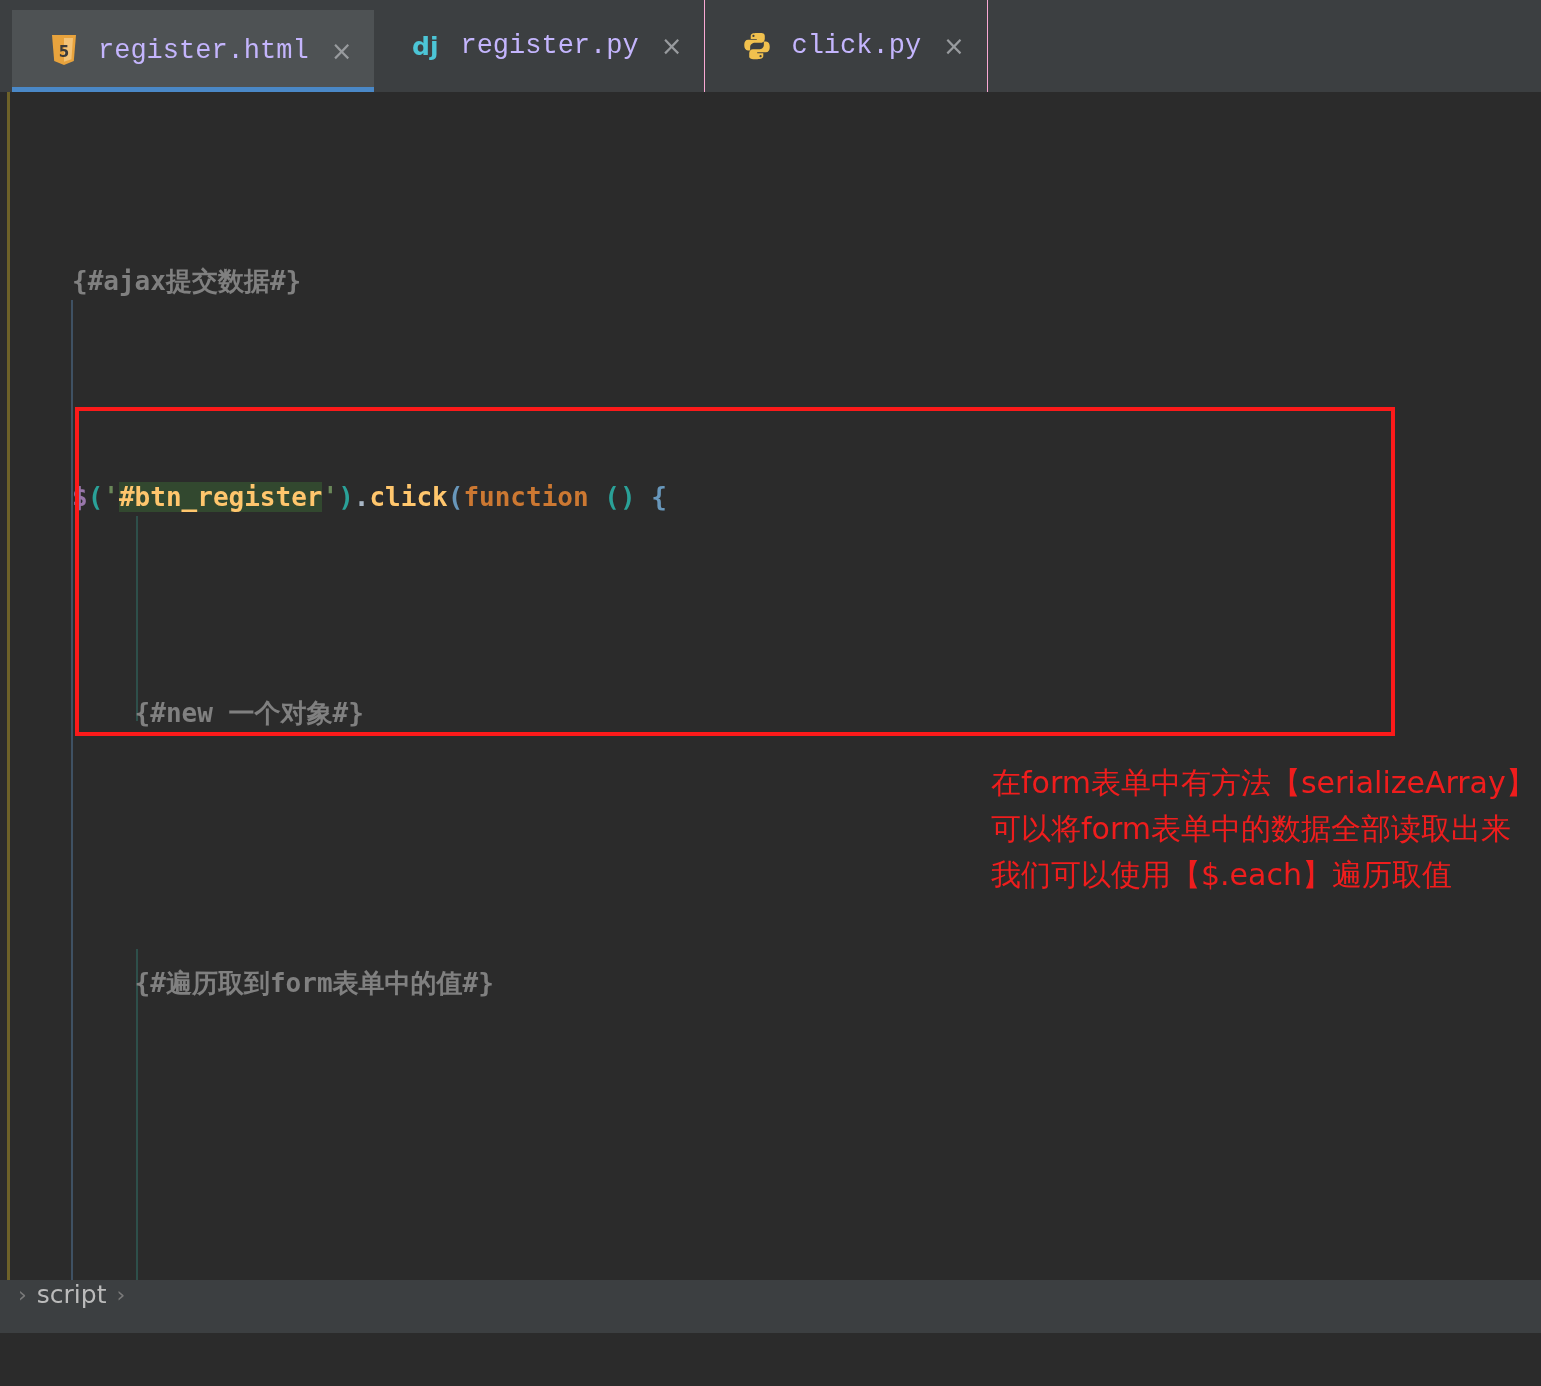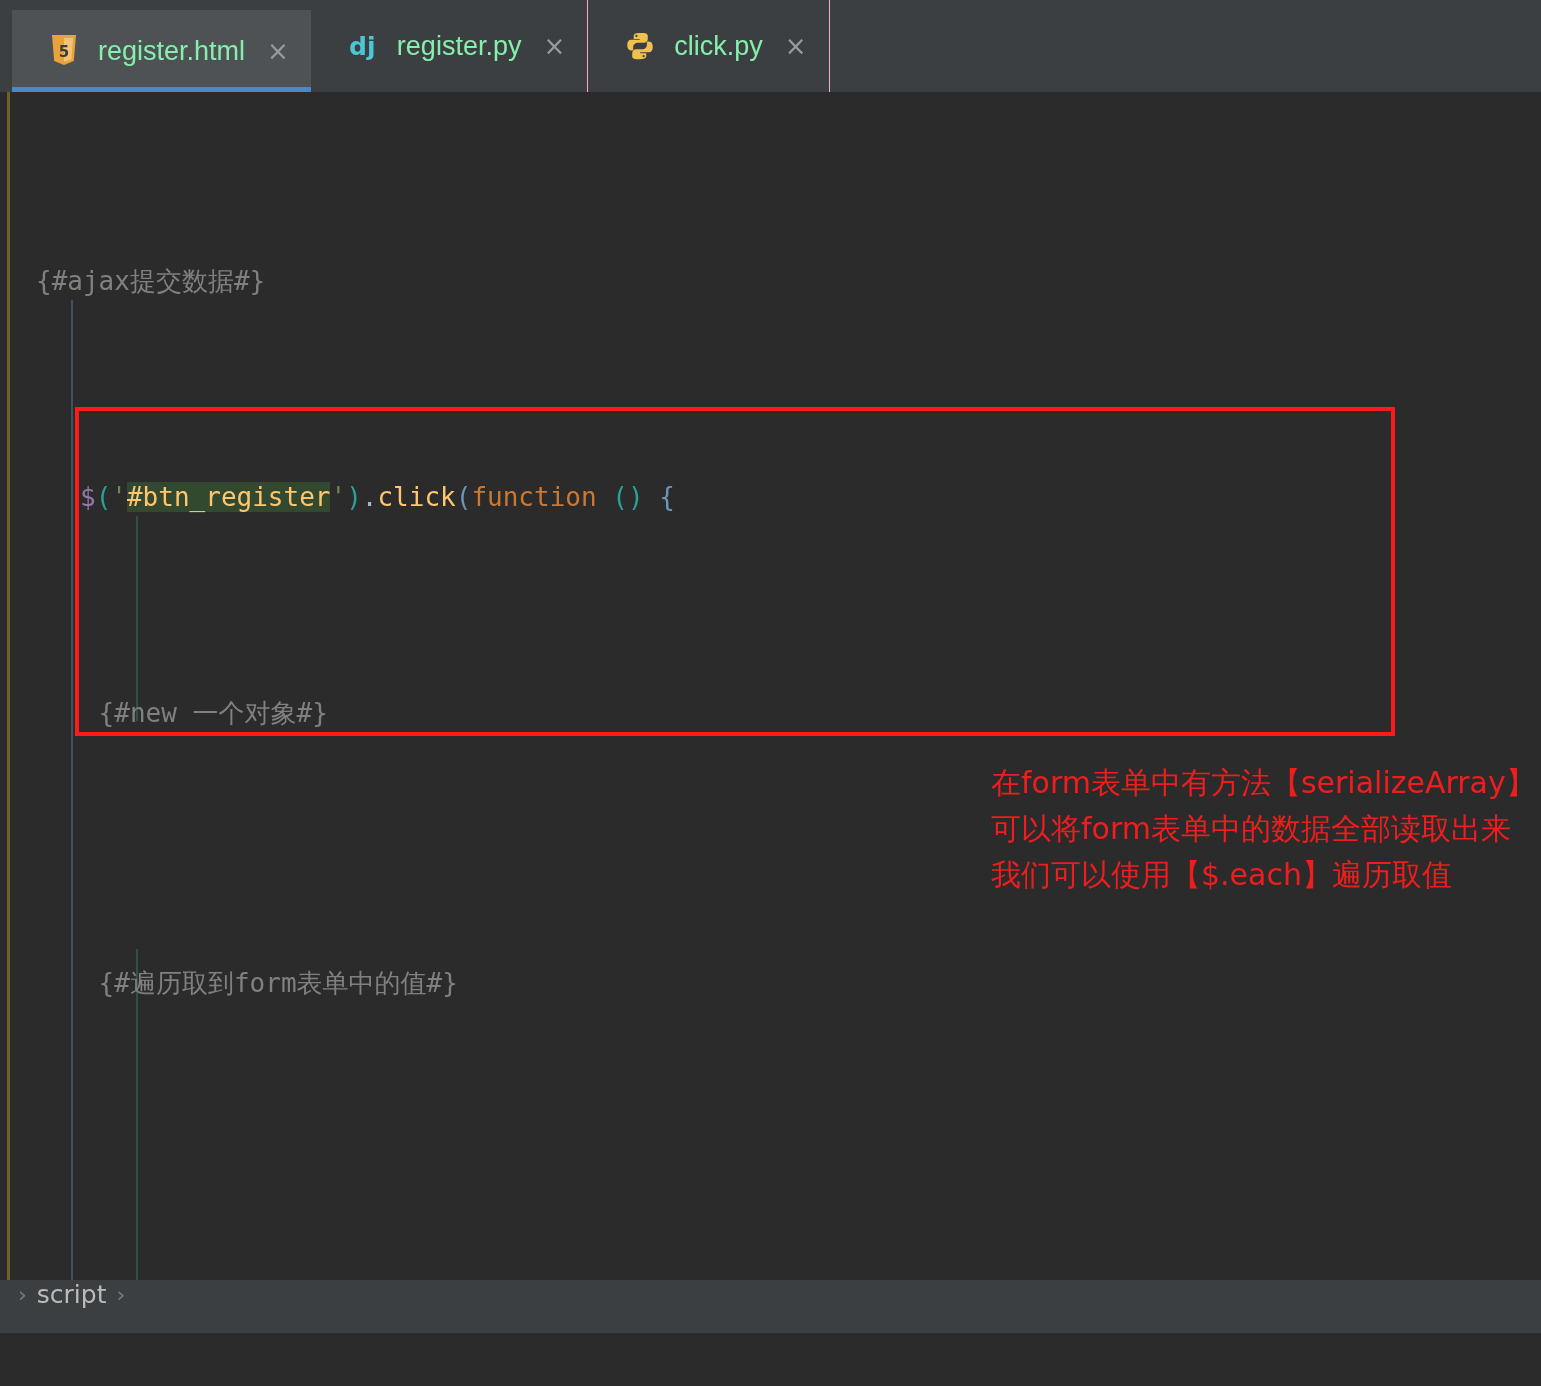--- a/index.html
+++ b/index.html
@@ -50,22 +50,22 @@
     width: 32px;
     height: 34px;
     flex: 0 0 auto;
     margin-right: 18px;
     display: flex;
     align-items: center;
     justify-content: center;
   }
   .tab-label {
     font-size: 27px;
-    color: #86efac;
-    font-family: Liberation Sans, sans-serif;
+    color: #c4b5fd;
+    font-family: Liberation Mono, monospace;
     white-space: nowrap;
   }
   .tab-close {
     margin-left: 22px;
     font-size: 26px;
     color: #989b9e;
     line-height: 1;
     font-family: "DejaVu Sans", sans-serif;
   }
 
@@ -90,24 +90,25 @@
     width: 1541px;
     font-family: "DejaVu Sans Mono", monospace;
     font-size: 26px;
     line-height: 54px;
     white-space: pre;
     color: #a9b7c6;
   }
   .line {
     position: relative;
     height: 54px;
-    padding-left: 36px;
-    box-sizing: border-box;
-  }
-  .line .txt { display: inline; margin-left: 44px; }
+    padding-left: 72px;
+    box-sizing: border-box;
+    font-weight: bold;
+  }
+  .line .txt { display: inline; }
 
   
   .guide {
     position: absolute;
     width: 2px;
     background: #3f5163;
   }
   .guide.teal { background: #2e4f4a; }
 
   

